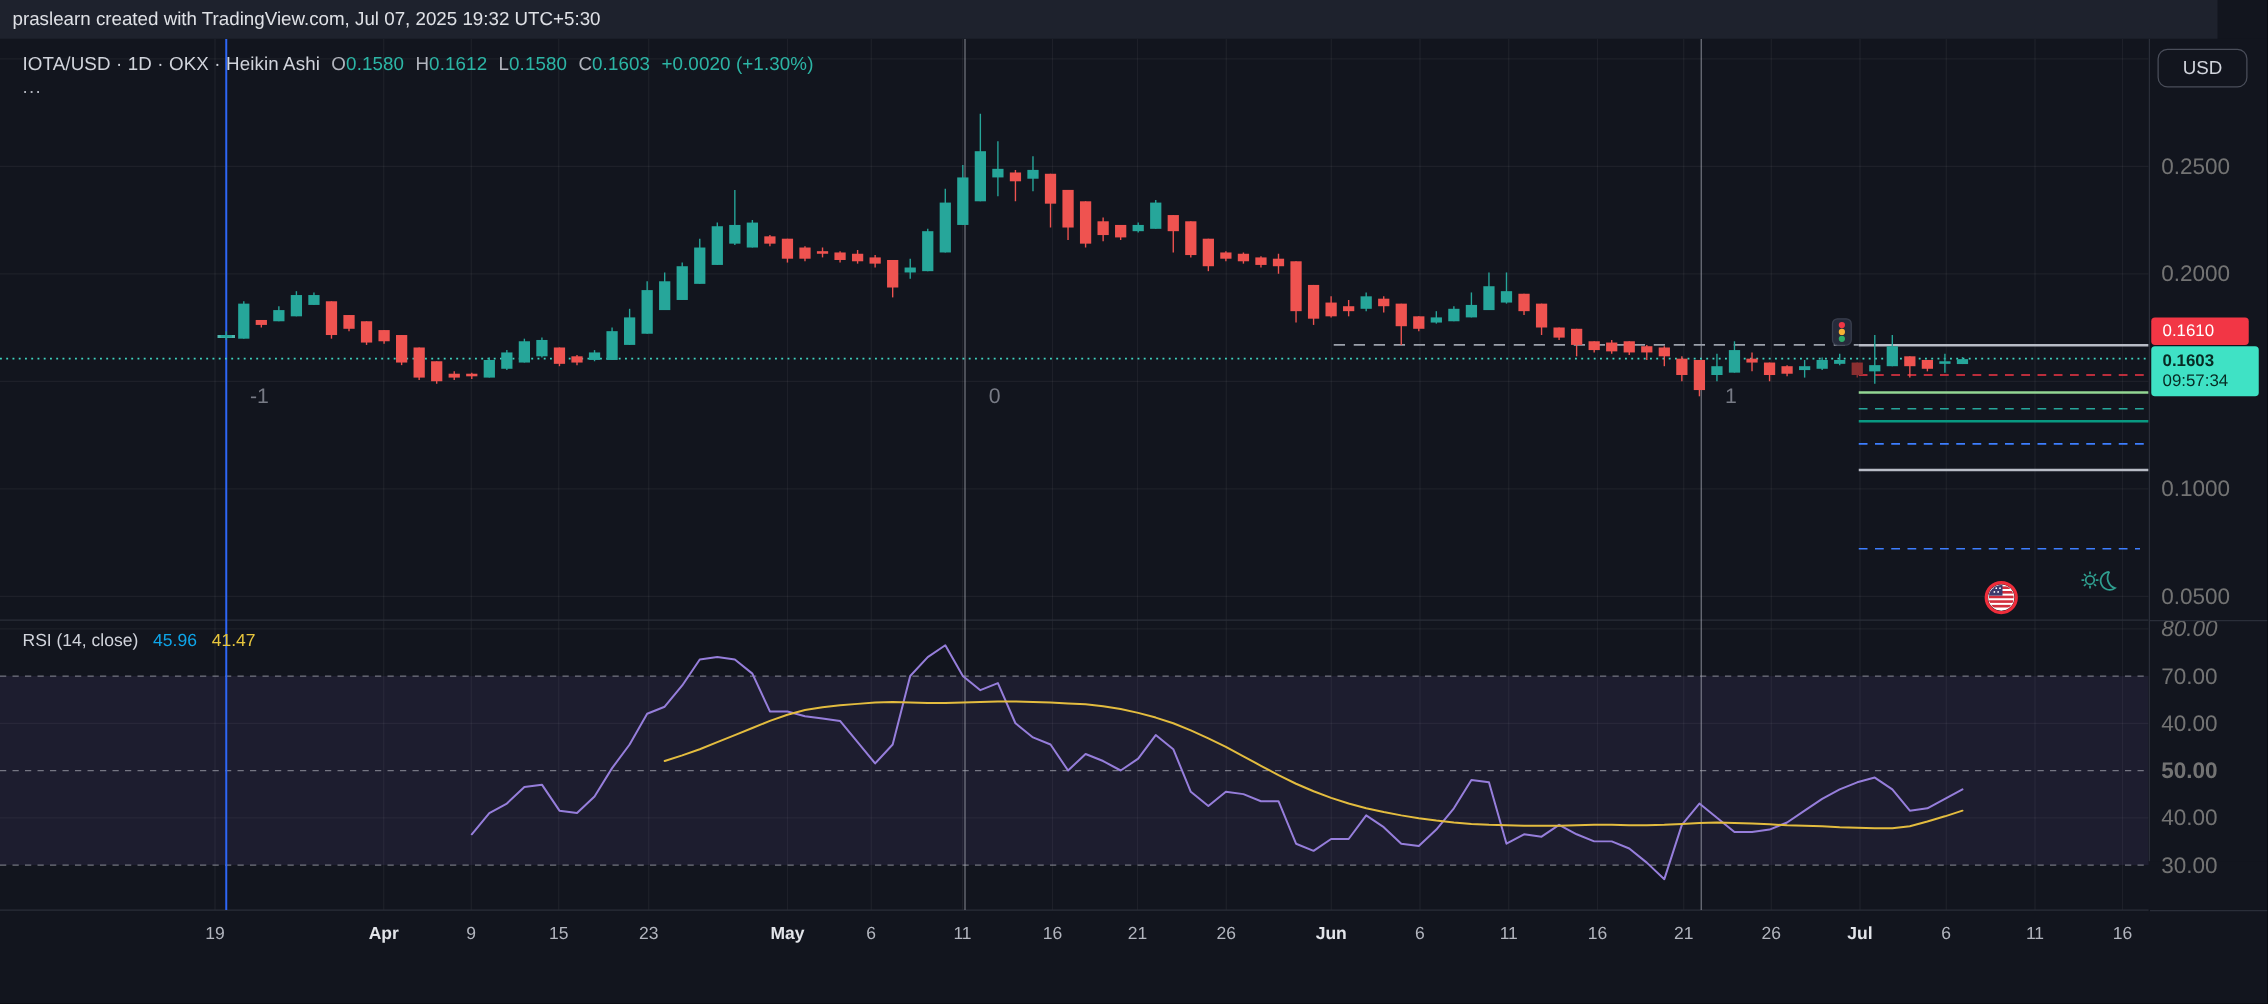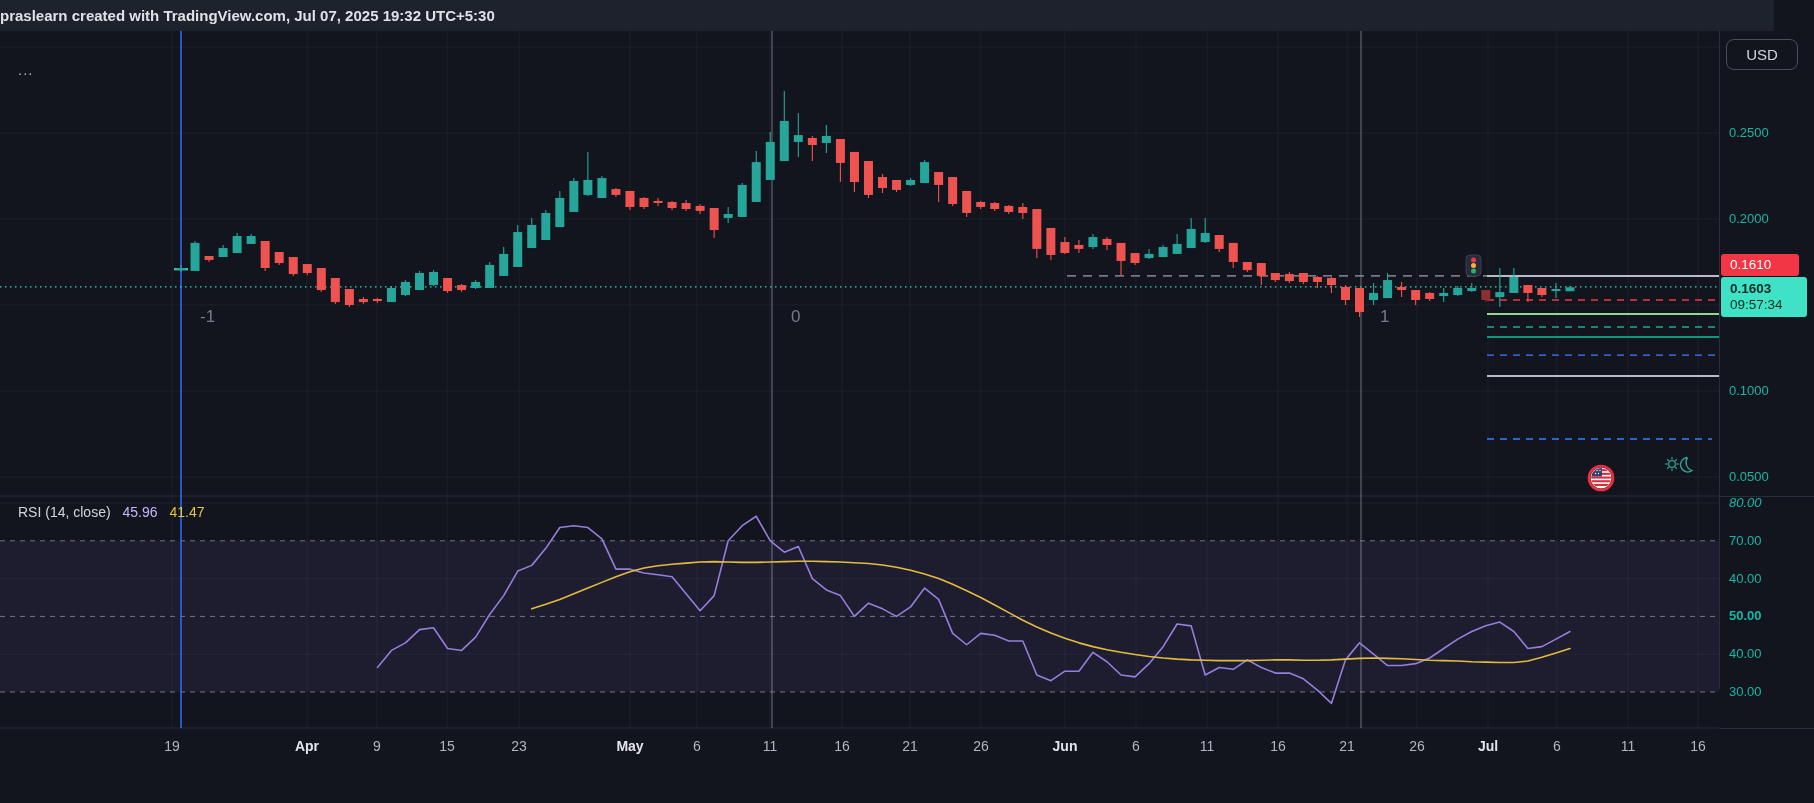--- a/index.html
+++ b/index.html
@@ -5,54 +5,54 @@
   * { margin:0; padding:0; box-sizing:border-box; }
   body { background:#000; }
   #app {
     position:relative; width:1814px; height:803px; overflow:hidden;
     background:#12151e; font-family:"Liberation Sans", sans-serif;
     -webkit-font-smoothing:antialiased;
   }
   .topbar {
     position:absolute; left:0; top:0; width:1774px; height:31px;
     background:#1e222d; color:#dfe1e6; font-size:15px; line-height:31px;
-    z-index:5;font-weight:bold;
+    padding-left:10px; z-index:5;
   }
   #plot-area { position:absolute; left:0; top:31px; width:1719px; height:734px; }
   #chart-svg { position:absolute; left:0; top:0; }
   .legend {
     position:absolute; left:18px; top:12px; font-size:15px; color:#d1d4dc;
     white-space:nowrap; z-index:4; letter-spacing:0.1px;
   }
   .legend .ohlc-letter { color:#b2b5be; margin-left:9px; }
   .legend .ohlc-val { color:#2cb5a5; }
   .legend .change { color:#2cb5a5; margin-left:9px; }
   .ellipsis {
     position:absolute; left:18px; top:30px; font-size:15px; color:#b2b5be;
     letter-spacing:1px; z-index:4; cursor:pointer;
   }
   .rsi-legend {
     position:absolute; left:18px; top:473px; font-size:14px; color:#d1d4dc;
     z-index:4; white-space:nowrap;
   }
-  .rsi-legend .rsi-val { color:#c4b5fd; margin-left:8px;margin-top:35px; }
+  .rsi-legend .rsi-val { color:#0ea5e9; margin-left:8px;margin-top:35px; }
   .rsi-legend .ma-val { color:#e8c63d; margin-left:8px; }
   #time-labels { position:absolute; left:0; top:0; width:1719px; height:734px; z-index:3; }
   .tick-label {
     position:absolute; top:706px; width:44px; margin-left:-22px; text-align:center;
     font-size:14px; color:#b2b5be; line-height:18px;
   }
   .tick-label.major { color:#e2e4e9; font-weight:bold; }
   #right-axis {
     position:absolute; left:1719px; top:31px; width:95px; height:658px;
     border-left:1px solid #2a2e39; background:#12151e; z-index:4;
   }
   .axis-label {
     position:absolute; left:9px; height:18px; line-height:18px;
-    font-size:13px; color:#14b8a6;
+    font-size:18px; color:#737373;
   }
   .pane-sep-axis { position:absolute; left:0; width:95px; height:1px; background:#2a2e39; }
   .badge-alert {
     position:absolute; left:1px; top:223px; width:78px; height:22px;
     background:#f23645; border-radius:3px; color:#fff; font-size:13.5px;
     line-height:22px; padding-left:9px;
   }
   .badge-price {
     position:absolute; left:1px; top:246px; width:86px; height:40px;
     background:#3fe2c5; border-radius:3px; color:#072b24; font-size:13.5px;
@@ -391,20 +391,23 @@
         <line x1="3.2" y1="9" x2="5.4" y2="9"></line>
           <line x1="14.6" y1="9" x2="16.8" y2="9"></line>
         <line x1="5.2" y1="4.2" x2="6.8" y2="5.8"></line>
           <line x1="13.2" y1="12.2" x2="14.8" y2="13.8"></line>
         <line x1="5.2" y1="13.8" x2="6.8" y2="12.2"></line>
           <line x1="13.2" y1="5.8" x2="14.8" y2="4.2"></line>
         <path d="M 25.5 2.5 A 7.2 7.2 0 1 0 30 15.5 A 8.6 8.6 0 0 1 25.5 2.5"></path>
       </g>
     </svg>
 
+    <div class="legend">
+      <span>IOTA/USD · 1D · OKX · Heikin Ashi</span><span class="ohlc-letter">O</span><span class="ohlc-val">0.1580</span><span class="ohlc-letter">H</span><span class="ohlc-val">0.1612</span><span class="ohlc-letter">L</span><span class="ohlc-val">0.1580</span><span class="ohlc-letter">C</span><span class="ohlc-val">0.1603</span><span class="change">+0.0020 (+1.30%)</span>
+    </div>
     <div class="ellipsis">...</div>
 
     <div class="rsi-legend">
       <span>RSI (14, close)</span>
       <span class="rsi-val">45.96</span>
       <span class="ma-val">41.47</span>
     </div>
 
     <div id="time-labels">
         <div class="tick-label" style="left: 172px;">19</div>

